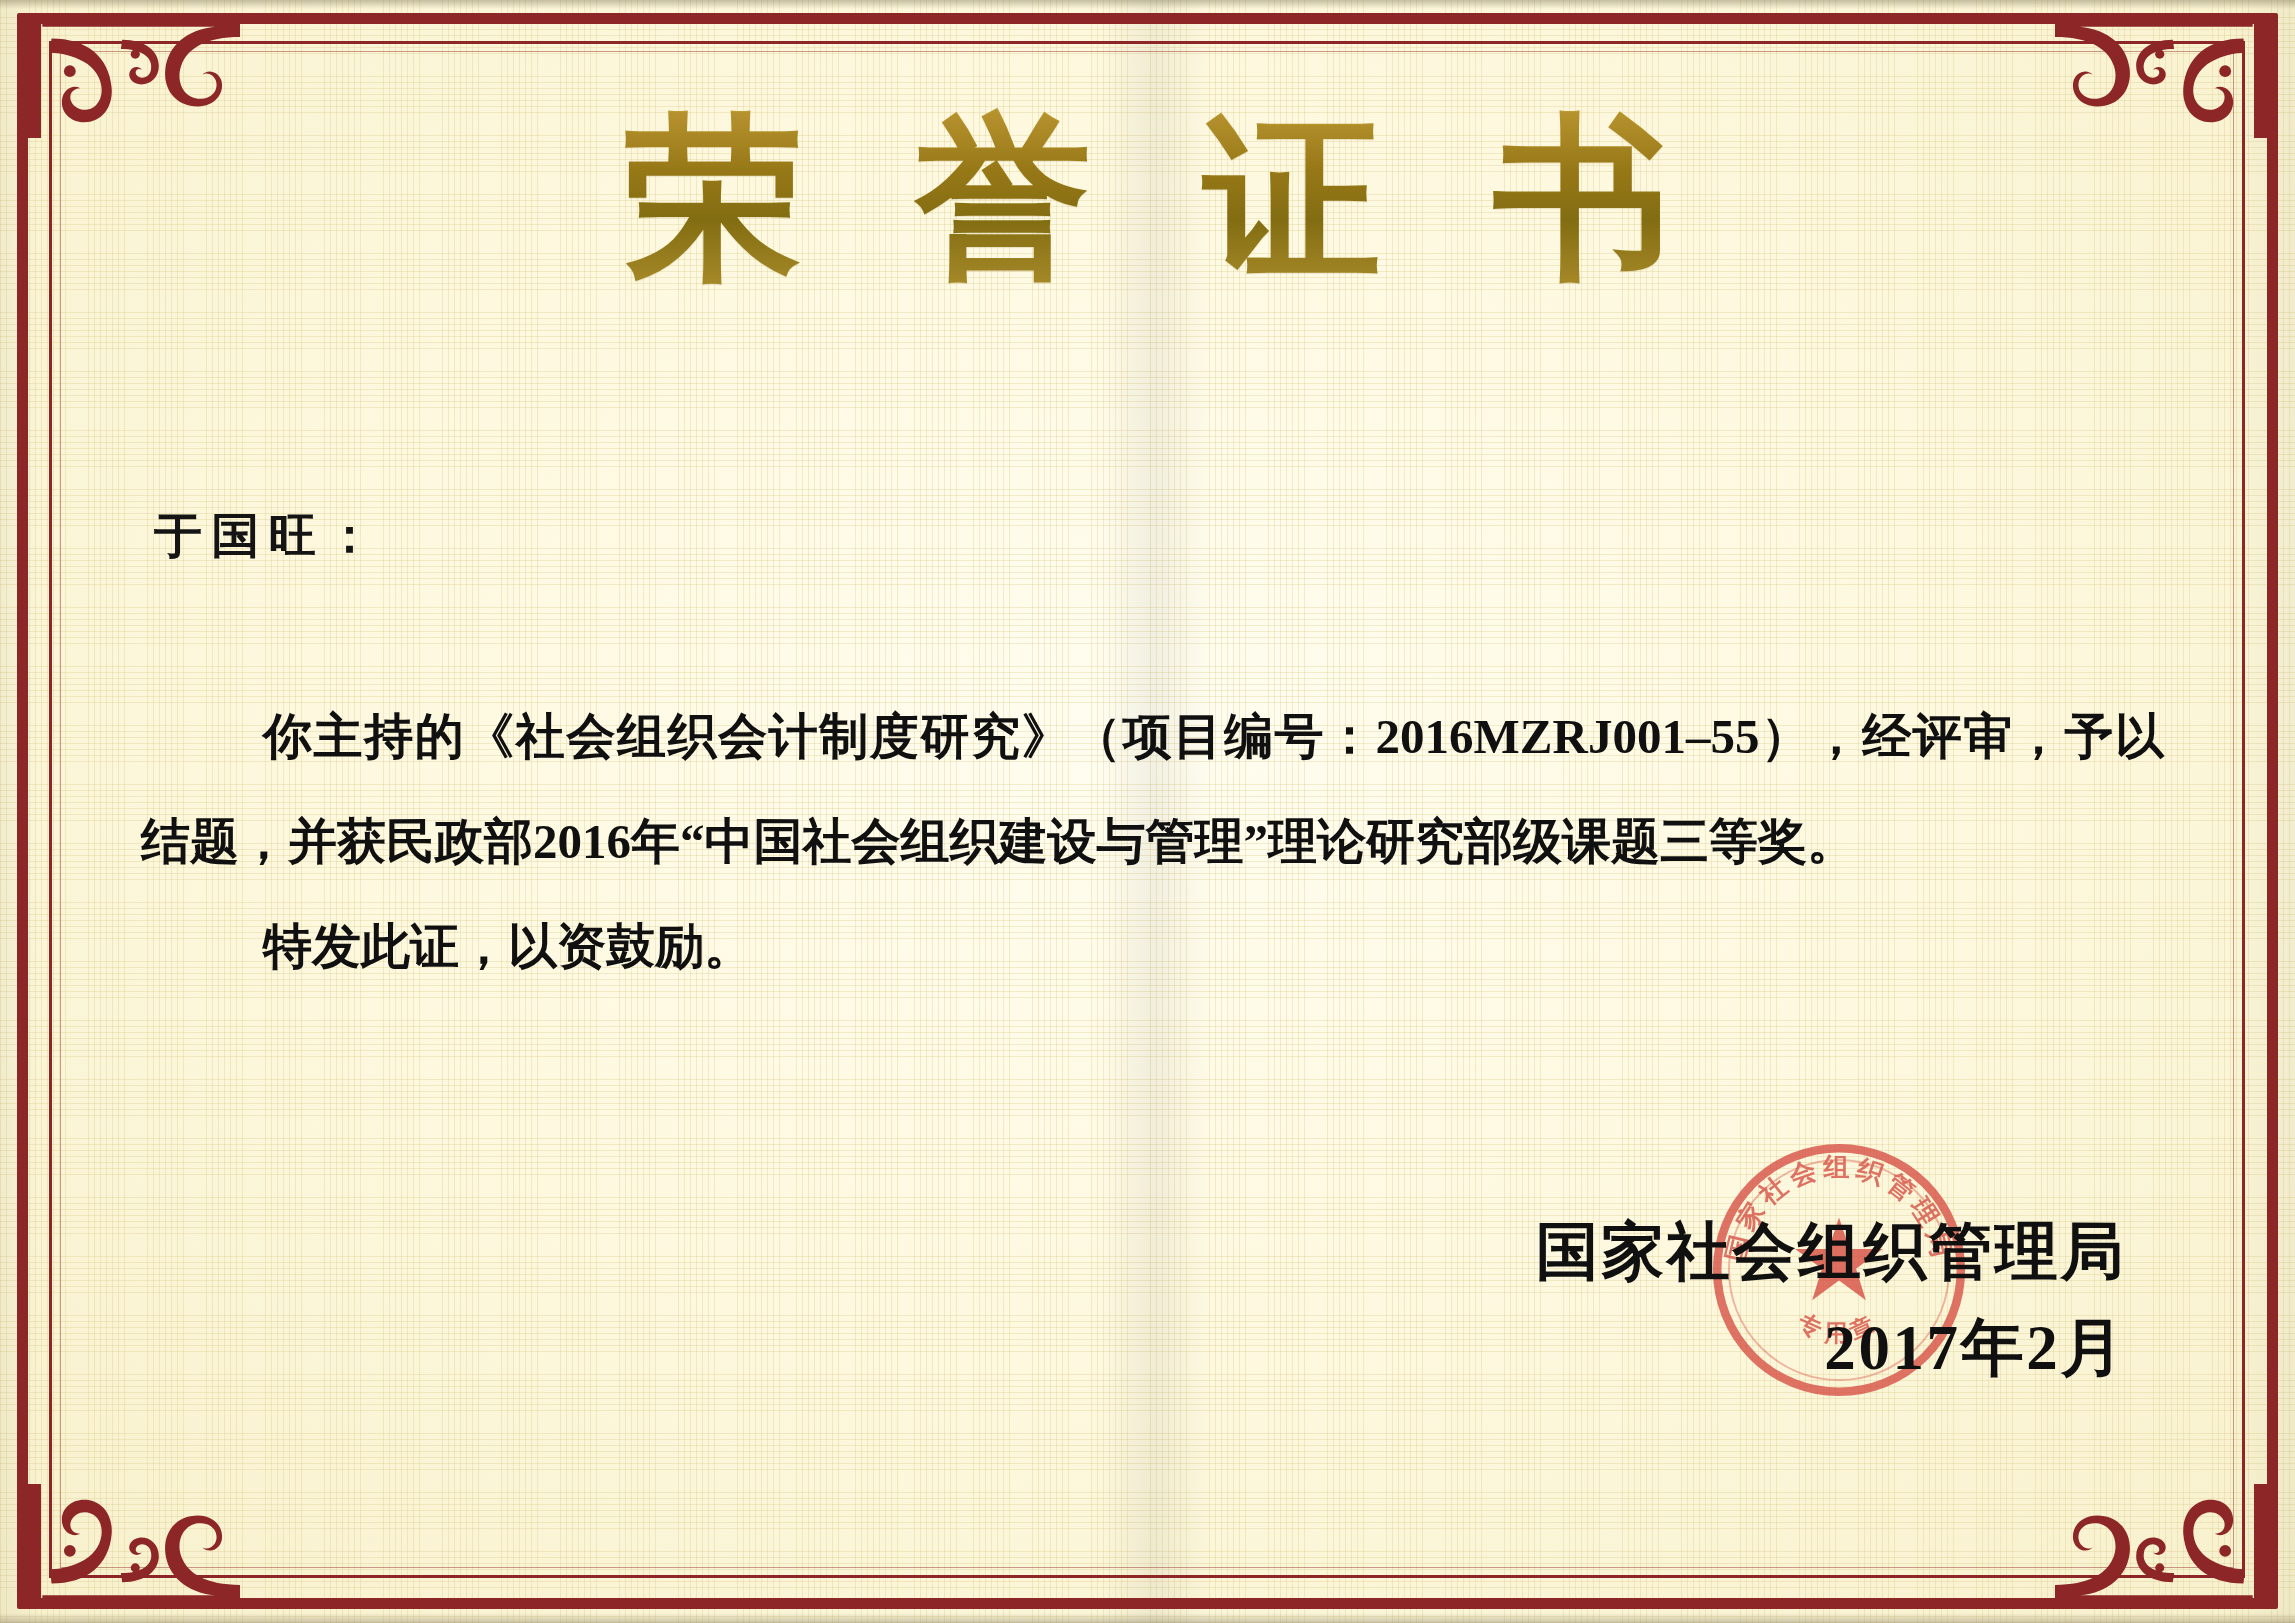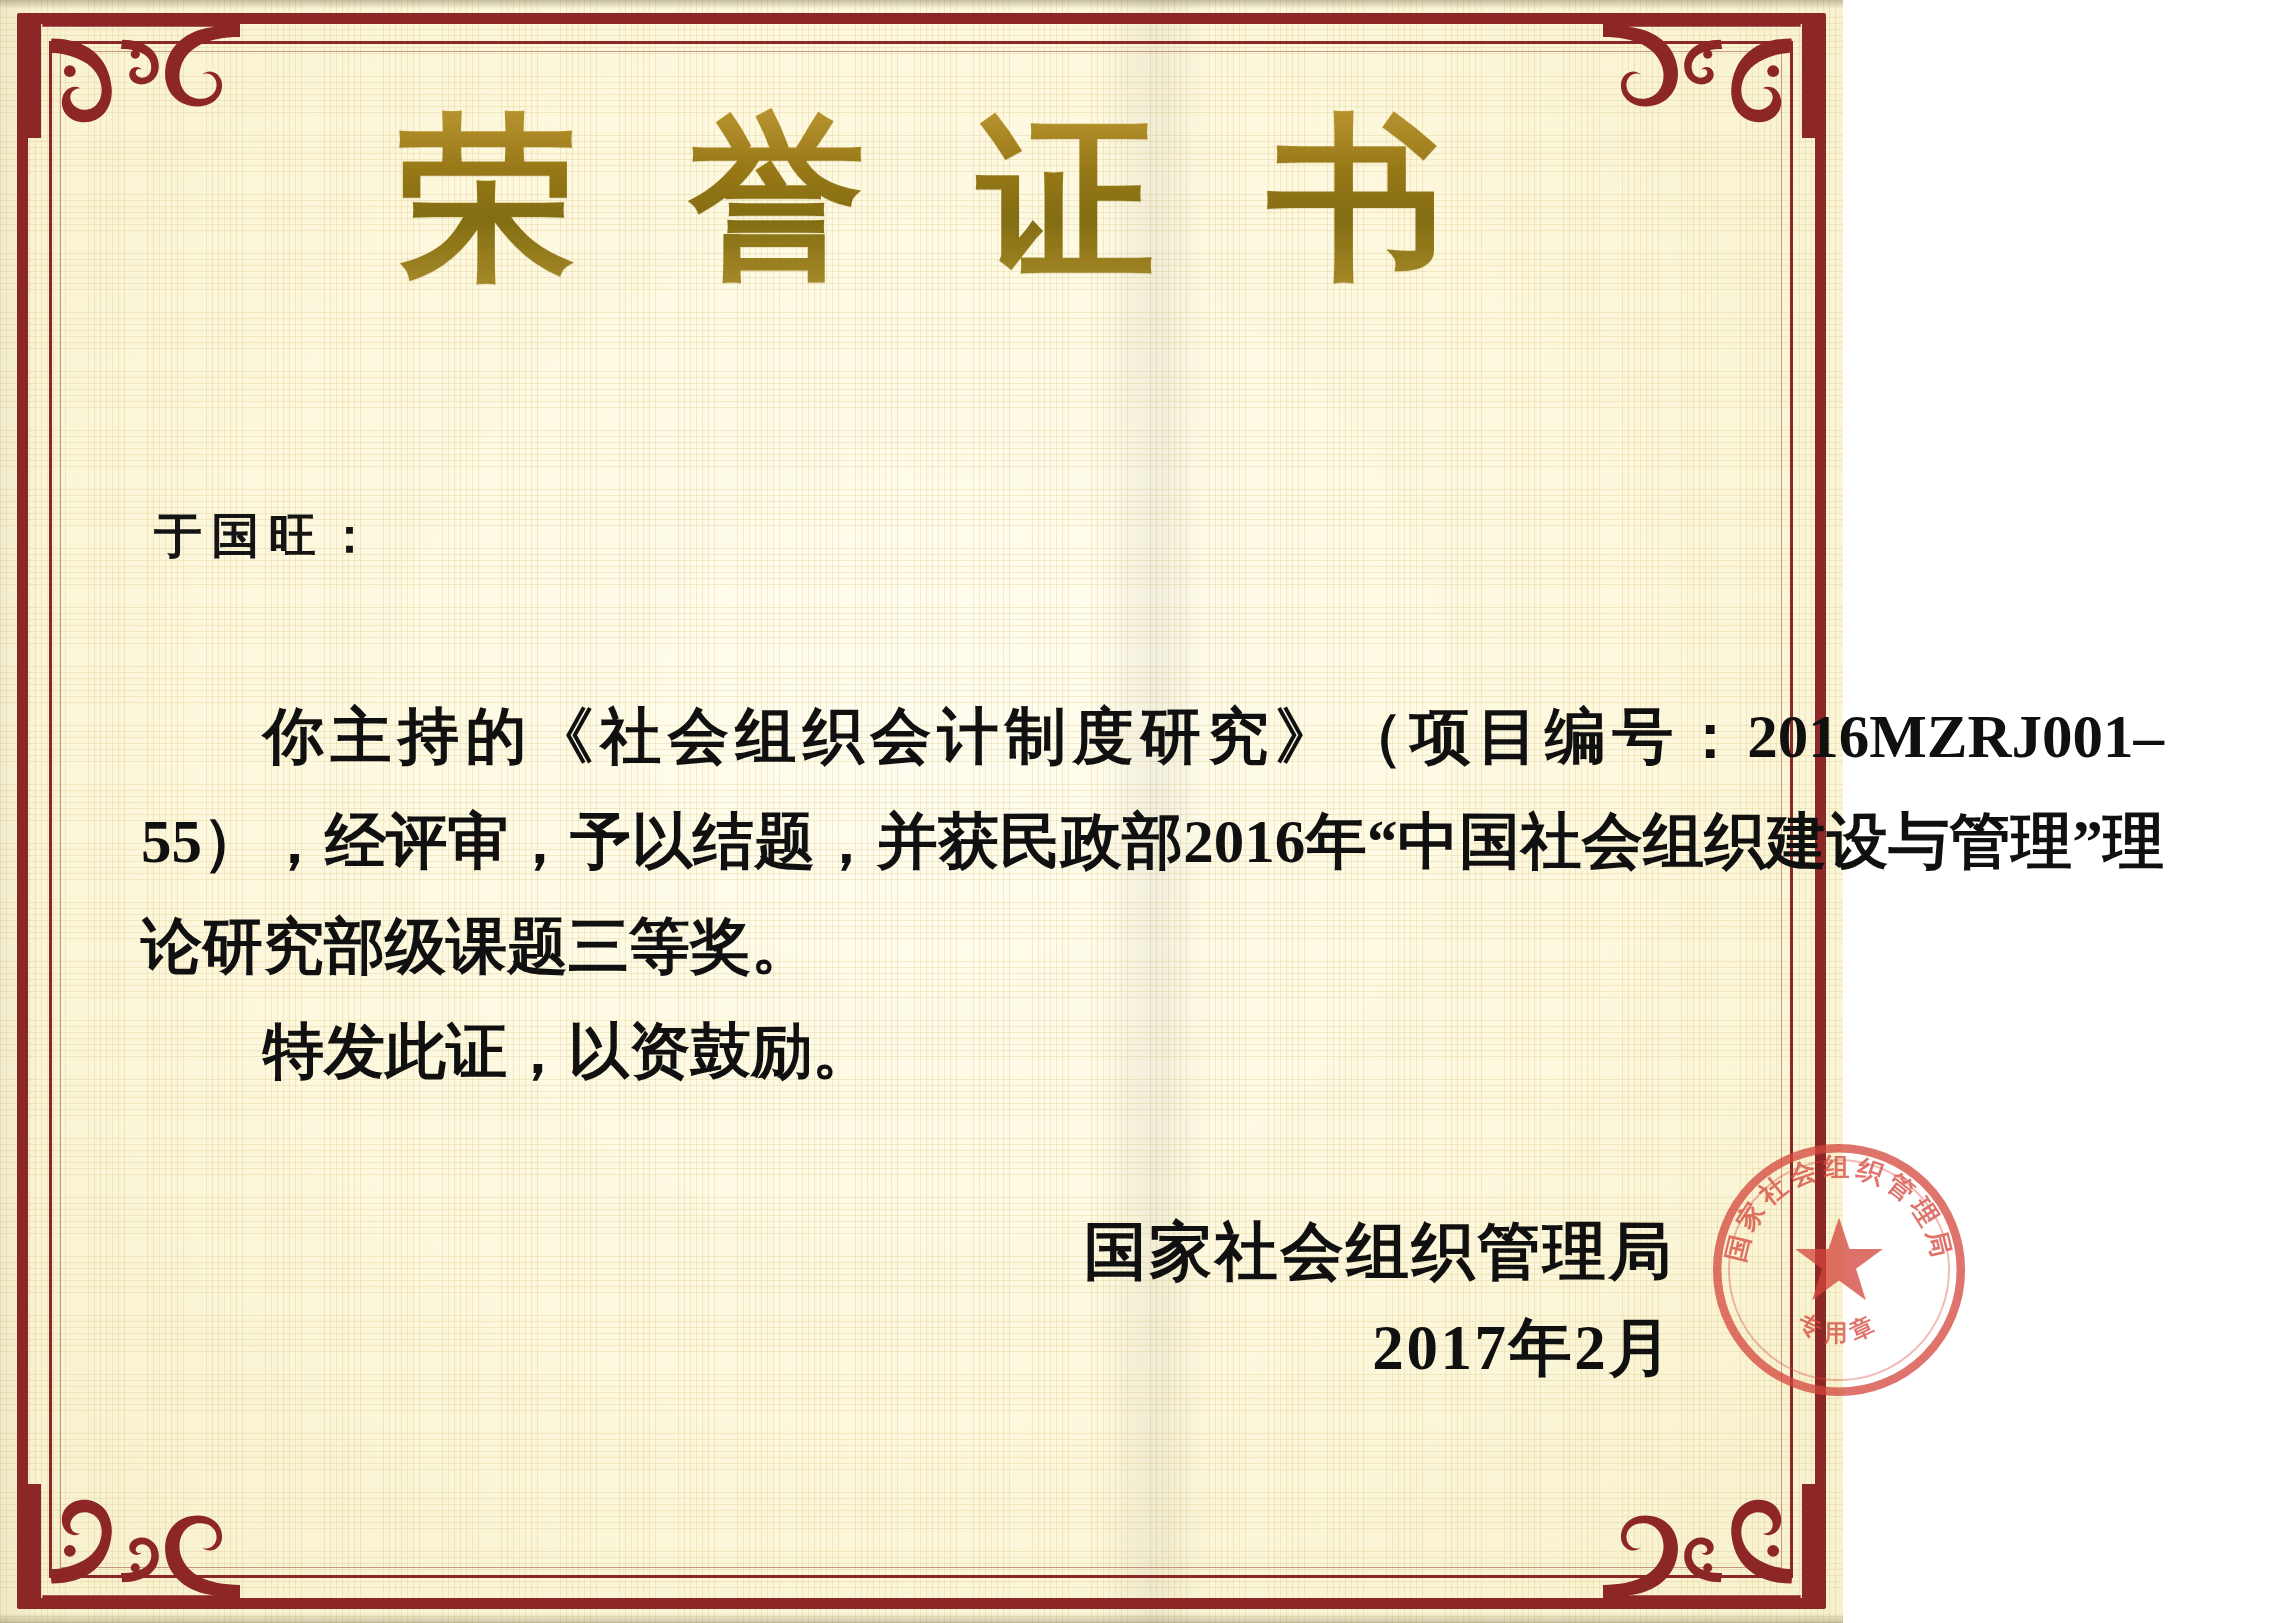--- a/index.html
+++ b/index.html
@@ -10,21 +10,21 @@
   body {
     width: 2295px;
     height: 1623px;
     overflow: hidden;
     font-family: "Liberation Serif", serif;
   }
 
   
   .certificate {
     position: relative;
-    width: 1843px;
+    width: 2295px;
     height: 1623px;
     box-sizing: border-box;
     background:
       
       linear-gradient(90deg,
         rgba(0,0,0,0.035) 0px,
         rgba(0,0,0,0.00) 39px,
         rgba(0,0,0,0.00) 1100px,
         rgba(0,0,0,0.05) 1152px,
         rgba(0,0,0,0.00) 1211px,
@@ -112,21 +112,21 @@
     letter-spacing: 9.2px;
     color: #141414;
     font-family: "Liberation Serif", serif;
   }
 
   .body-text {
     position: absolute;
     top: 684px;
     left: 141px;
     width: 2023px;
-    font-size: 61px;
+    font-size: 49px;
     line-height: 105px;
     color: #101010;
     font-weight: 700;
     font-family: "Liberation Serif", serif;
     text-align: justify;
     text-justify: inter-ideograph;
   }
   .body-text p {
     margin: 0;
   }

